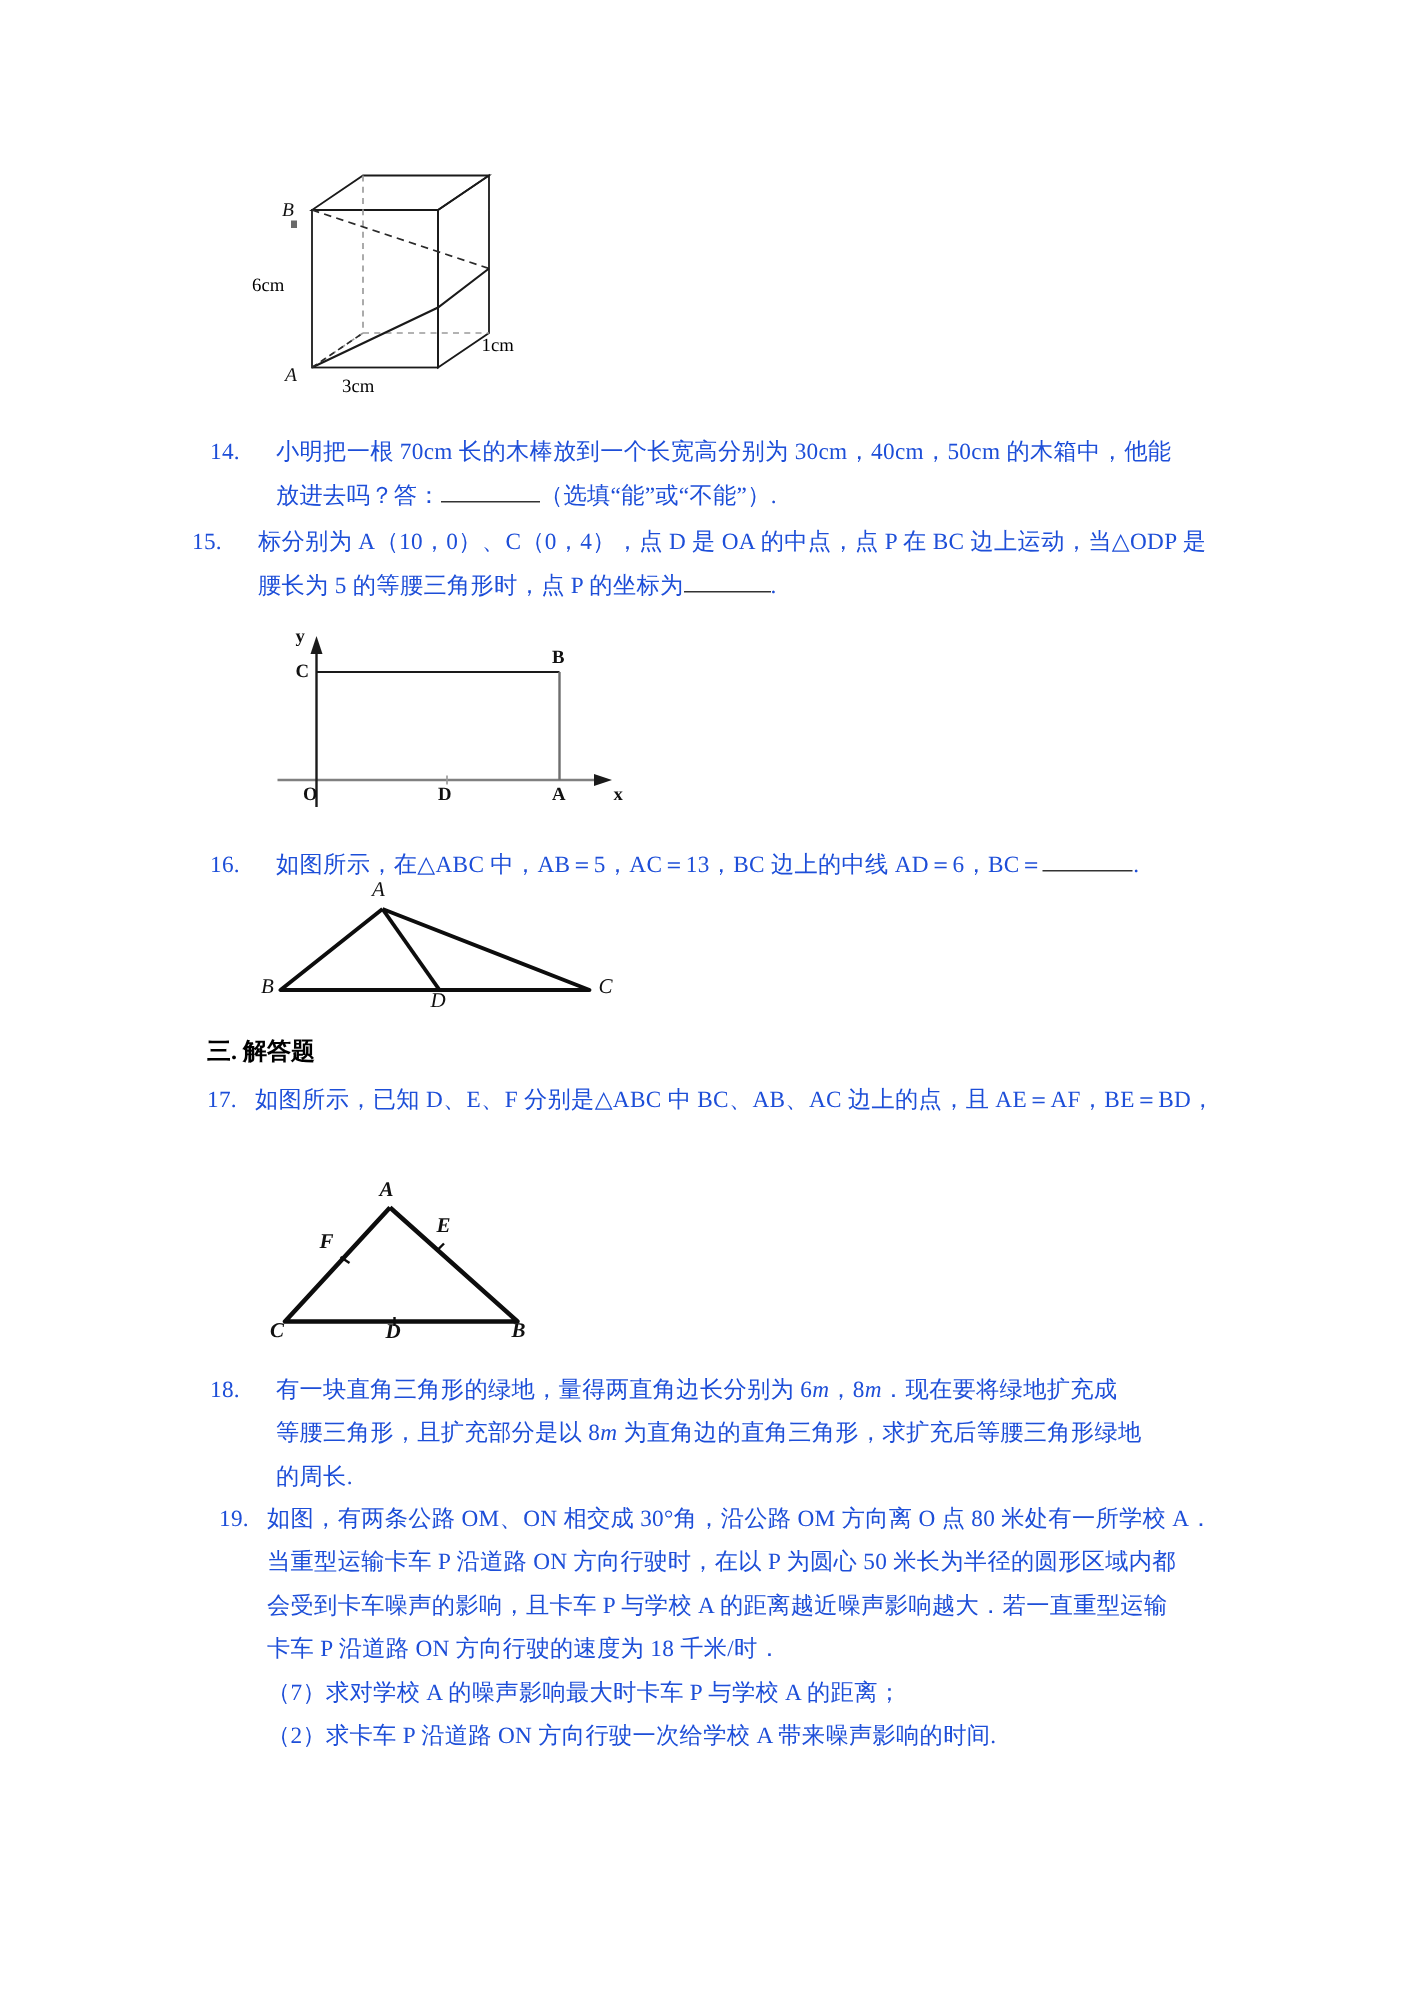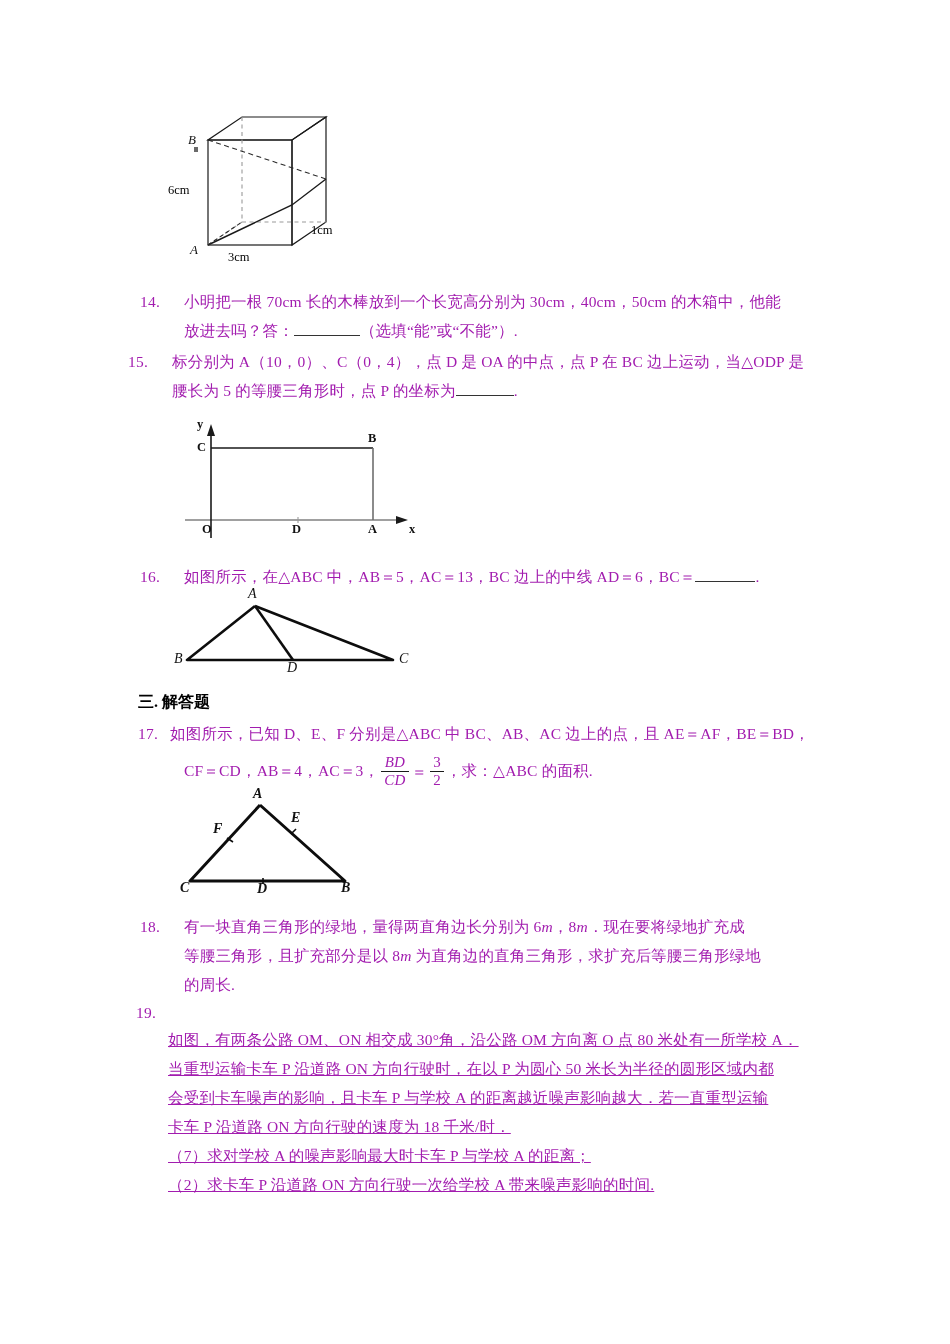--- a/index.html
+++ b/index.html
@@ -21,21 +21,21 @@
     width: 950px;
     height: 1344px;
   }
 
   
   .qblock {
     position: absolute;
     font-size: 15.5px;
     line-height: 29px;
     letter-spacing: 0.2px;
-    color: #a21caf;
+    color: #1d4ed8;
   }
   .qnum {
     position: absolute;
     left: 0;
     top: 0;
     width: 34px;
     text-align: left;
     font-size: 15.5px;
     line-height: 29px;
   }
@@ -128,21 +128,21 @@
       <line x1="38" y1="45" x2="156" y2="84" stroke="#2a2a2a" stroke-width="1.1" stroke-dasharray="5,3.5"></line>
 
       <polyline points="38,150 122,110 156,84" fill="none" stroke="#1a1a1a" stroke-width="1.4"></polyline>
 
       <line x1="38" y1="150" x2="72" y2="127" stroke="#2a2a2a" stroke-width="1.1" stroke-dasharray="4,3"></line>
     </svg>
     <span class="fig-label" style="left:18px; top:37px;">B</span>
     <span class="fig-label" style="left:20px; top:147px;">A</span>
     <span class="fig-dim" style="left:-2px; top:88px;">6cm</span>
     <span class="fig-dim" style="left:58px; top:155px;">3cm</span>
-    <span class="fig-dim" style="left:141px; top:128px;">1cm</span>
+    <span class="fig-dim" style="left:151px; top:128px;">1cm</span>
   </div>
 
   <div class="speck" style="left:194px; top:147px;"></div>
 
   <div class="qblock" style="left:140px; top:287px; width:680px;">
     <span class="qnum">14.</span>
     <span class="qbody">
       <span class="ln">小明把一根 70cm 长的木棒放到一个长宽高分别为 30cm，40cm，50cm 的木箱中，他能</span>
       <span class="ln"><span>放进去吗？答：</span><span class="blank w1"></span><span>（选填“能”或“不能”）.</span></span>
     </span>
@@ -197,21 +197,20 @@
     <span class="fig-label" style="left:112px; top:72px; font-size:14px;">D</span>
     <span class="fig-label" style="left:224px; top:63px; font-size:14px;">C</span>
   </div>
 
   <div class="section-head" style="left:138px; top:690px;">三. 解答题</div>
 
   <div class="qblock" style="left:138px; top:719px; width:700px;">
     <span class="qnum" style="width:30px;">17.</span>
     <span class="qbody" style="margin-left:32px;">
       <span class="ln">如图所示，已知 D、E、F 分别是△ABC 中 BC、AB、AC 边上的点，且 AE＝AF，BE＝BD，</span>
-      <span class="ln" style="margin-left:14px; line-height:46px;"><span>CF＝CD，AB＝4，AC＝3，</span><span class="frac"><span class="num">BD</span><span class="den">CD</span></span><span class="eqsign">＝</span><span class="frac upright"><span class="num">3</span><span class="den">2</span></span><span>，求：△ABC 的面积.</span></span>
     </span>
   </div>
 
   <div class="figure" style="left:175px; top:788px; width:250px; height:110px;">
     <svg width="250" height="110" viewBox="0 0 250 110">
 
       <polyline points="85,17 15,93 170,93 85,17" fill="none" stroke="#0d0d0d" stroke-width="3" stroke-linejoin="round"></polyline>
 
       <line x1="88" y1="90" x2="88" y2="96" stroke="#0d0d0d" stroke-width="1.6"></line>
       <line x1="52" y1="50" x2="58" y2="54" stroke="#0d0d0d" stroke-width="1.6"></line>
@@ -227,23 +226,23 @@
 
   <div class="qblock" style="left:140px; top:912px; width:690px;">
     <span class="qnum">18.</span>
     <span class="qbody">
       <span class="ln">有一块直角三角形的绿地，量得两直角边长分别为 6<span class="ital-m">m</span>，8<span class="ital-m">m</span>．现在要将绿地扩充成</span>
       <span class="ln">等腰三角形，且扩充部分是以 8<span class="ital-m">m</span> 为直角边的直角三角形，求扩充后等腰三角形绿地</span>
       <span class="ln">的周长.</span>
     </span>
   </div>
 
-  <div class="qblock" style="left:136px; top:998px; width:700px;text-decoration:underline;">
+  <div class="qblock" style="left:146px; top:998px; width:700px;">
     <span class="qnum" style="width:30px;">19.</span>
-    <span class="qbody" style="margin-left:32px;margin-top:27px;">
+    <span class="qbody" style="margin-left:32px;">
       <span class="ln">如图，有两条公路 OM、ON 相交成 30°角，沿公路 OM 方向离 O 点 80 米处有一所学校 A．</span>
       <span class="ln">当重型运输卡车 P 沿道路 ON 方向行驶时，在以 P 为圆心 50 米长为半径的圆形区域内都</span>
       <span class="ln">会受到卡车噪声的影响，且卡车 P 与学校 A 的距离越近噪声影响越大．若一直重型运输</span>
       <span class="ln">卡车 P 沿道路 ON 方向行驶的速度为 18 千米/时．</span>
       <span class="ln">（7）求对学校 A 的噪声影响最大时卡车 P 与学校 A 的距离；</span>
       <span class="ln">（2）求卡车 P 沿道路 ON 方向行驶一次给学校 A 带来噪声影响的时间.</span>
     </span>
   </div>
 
 </div>

